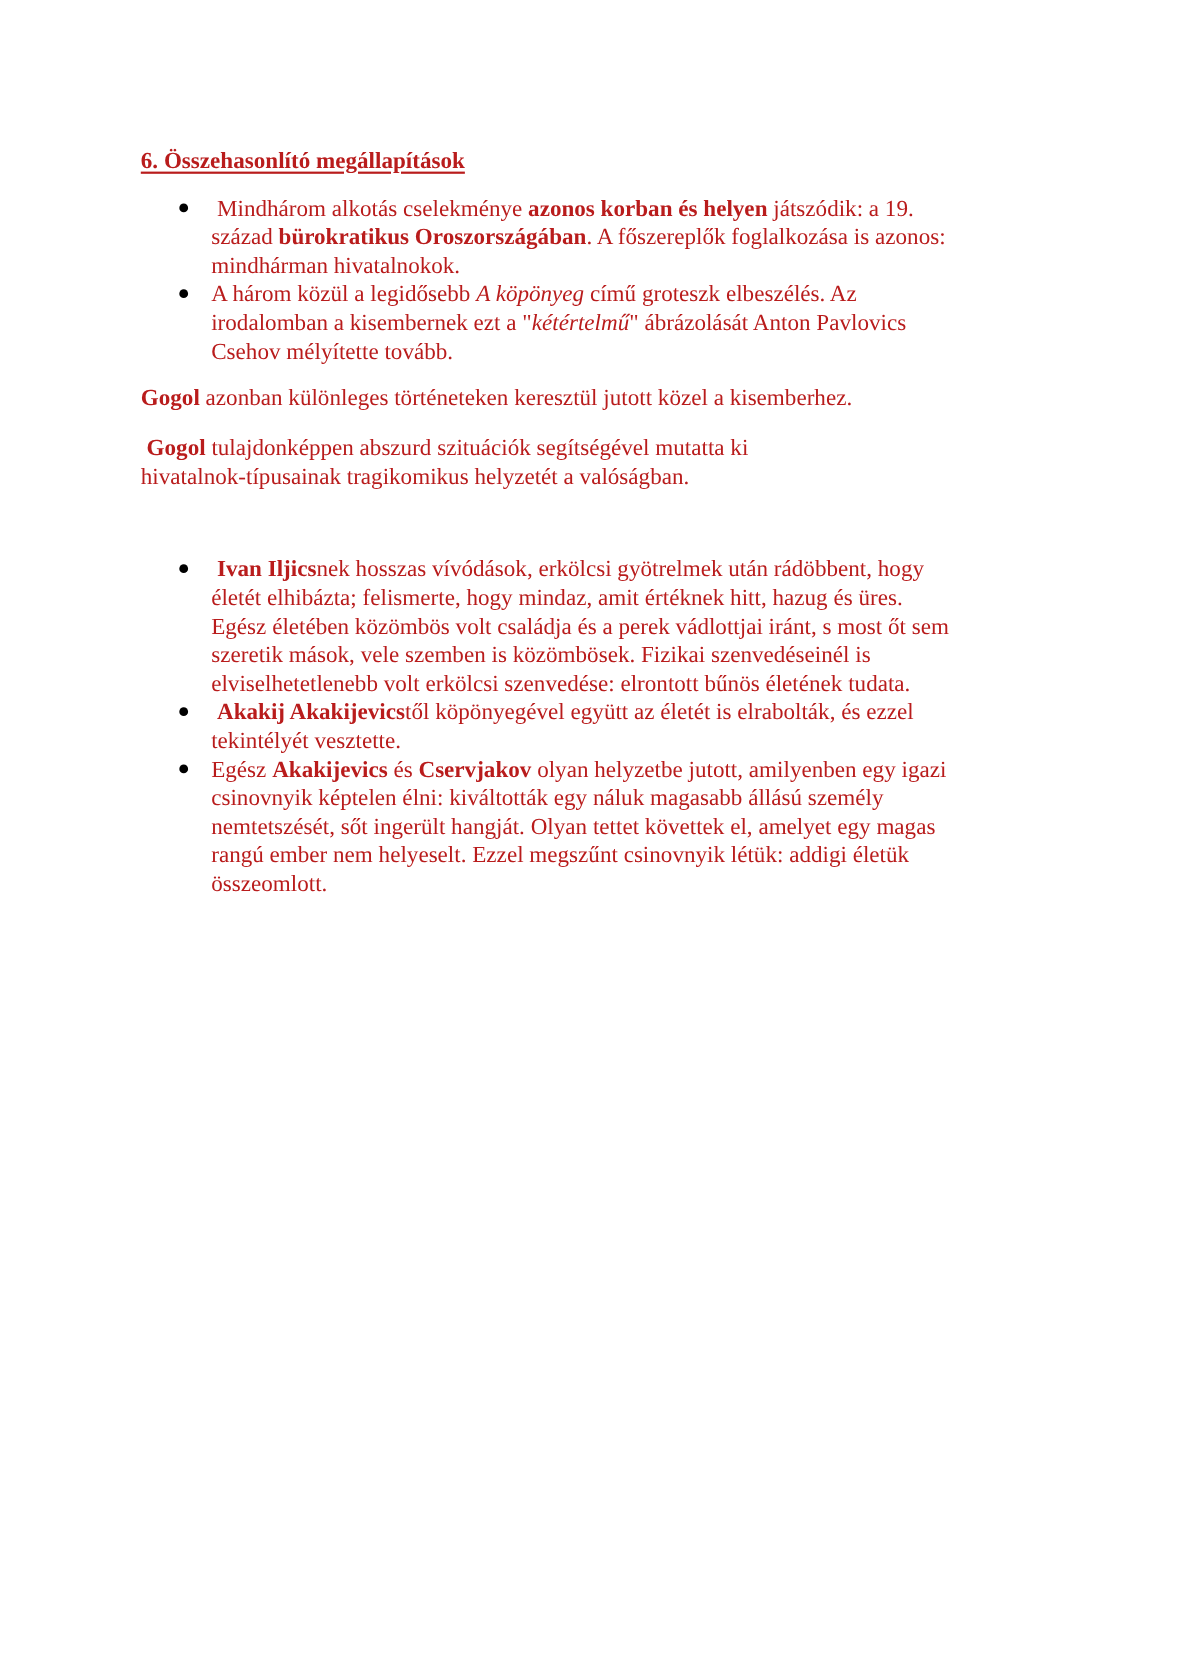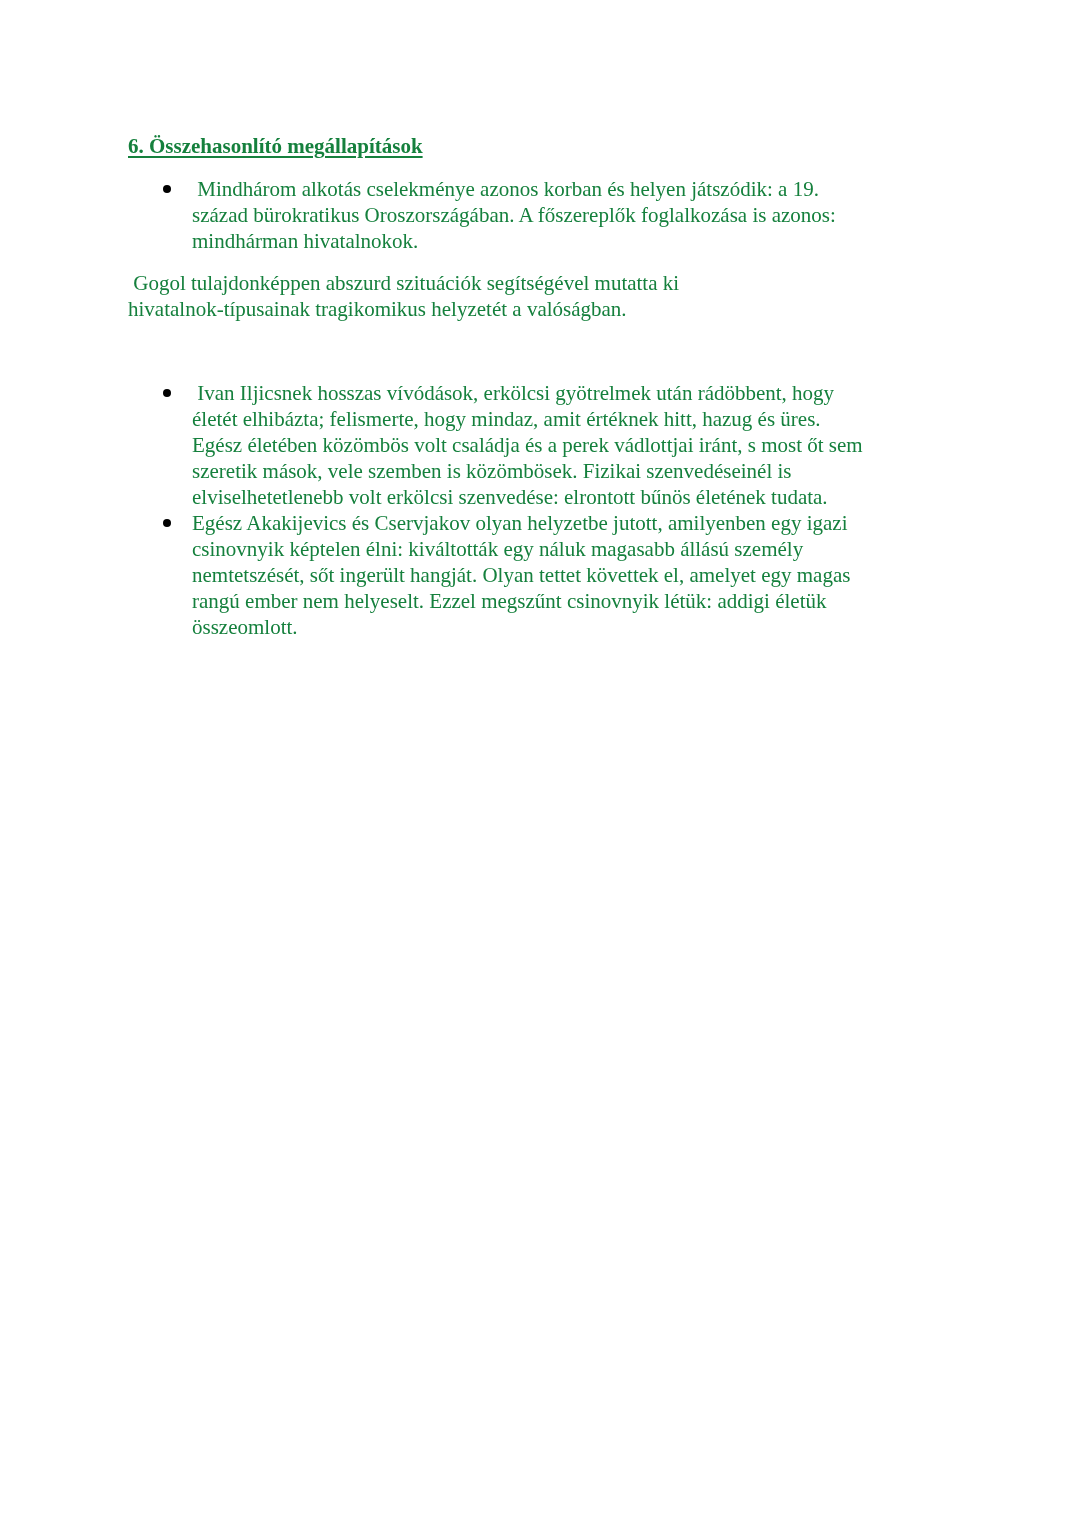--- a/index.html
+++ b/index.html
@@ -6,21 +6,21 @@
     margin: 0;
     padding: 0;
     background: #ffffff;
   }
   .page {
     position: relative;
     width: 1080px;
     height: 1451px;
     box-sizing: border-box;
     background: #ffffff;
-    color: #15803d;
+    color: #b91c1c;
     font-family: "Liberation Serif", "DejaVu Serif", serif;
     font-size: 21px;
     line-height: 26px;
     padding: 133px 126px 0 128px;
     overflow: hidden;
   }
   .heading {
     font-size: 21px;
     font-weight: 700;
     text-decoration: underline;
@@ -48,47 +48,53 @@
     border-radius: 50%;
     background: #000000;
   }
   p.doc-para {
     margin: 0 0 20px 0;
     white-space: pre-wrap;
   }
   .spacer {
     height: 38px;
   }
-  .b { font-weight: 400; margin-top: 29px; }
+  .b { font-weight: 700; margin-top: 29px; }
   .i { font-style: italic; }
 </style>
 </head>
 <body>
 
 <div class="page">
 
   <h1 class="heading">6. Összehasonlító megállapítások</h1>
 
   <ul class="doc-list">
     <li><span> Mindhárom alkotás cselekménye </span><span class="b">azonos korban és helyen</span><span> játszódik: a 19.
 század </span><span class="b">bürokratikus Oroszországában</span><span>. A főszereplők foglalkozása is azonos:
 mindhárman hivatalnokok.</span></li>
+    <li><span>A három közül a legidősebb </span><span class="i">A köpönyeg</span><span> című groteszk elbeszélés. Az
+irodalomban a kisembernek ezt a "</span><span class="i">kétértelmű</span><span>" ábrázolását Anton Pavlovics
+Csehov mélyítette tovább.</span></li>
   </ul>
 
+  <p class="doc-para"><span class="b">Gogol</span><span> azonban különleges történeteken keresztül jutott közel a kisemberhez.</span></p>
   <p class="doc-para"><span> </span><span class="b">Gogol</span><span> tulajdonképpen abszurd szituációk segítségével mutatta ki
 hivatalnok-típusainak tragikomikus helyzetét a valóságban.</span></p>
 
   <div class="spacer"></div>
 
   <ul class="doc-list">
     <li><span> </span><span class="b">Ivan Iljics</span><span>nek hosszas vívódások, erkölcsi gyötrelmek után rádöbbent, hogy
 életét elhibázta; felismerte, hogy mindaz, amit értéknek hitt, hazug és üres.
 Egész életében közömbös volt családja és a perek vádlottjai iránt, s most őt sem
 szeretik mások, vele szemben is közömbösek. Fizikai szenvedéseinél is
 elviselhetetlenebb volt erkölcsi szenvedése: elrontott bűnös életének tudata.</span></li>
+    <li><span> </span><span class="b">Akakij Akakijevics</span><span>től köpönyegével együtt az életét is elrabolták, és ezzel
+tekintélyét vesztette.</span></li>
     <li><span>Egész </span><span class="b">Akakijevics</span><span> és </span><span class="b">Cservjakov</span><span> olyan helyzetbe jutott, amilyenben egy igazi
 csinovnyik képtelen élni: kiváltották egy náluk magasabb állású személy
 nemtetszését, sőt ingerült hangját. Olyan tettet követtek el, amelyet egy magas
 rangú ember nem helyeselt. Ezzel megszűnt csinovnyik létük: addigi életük
 összeomlott.</span></li>
   </ul>
 
 </div>
 
 </body></html>

